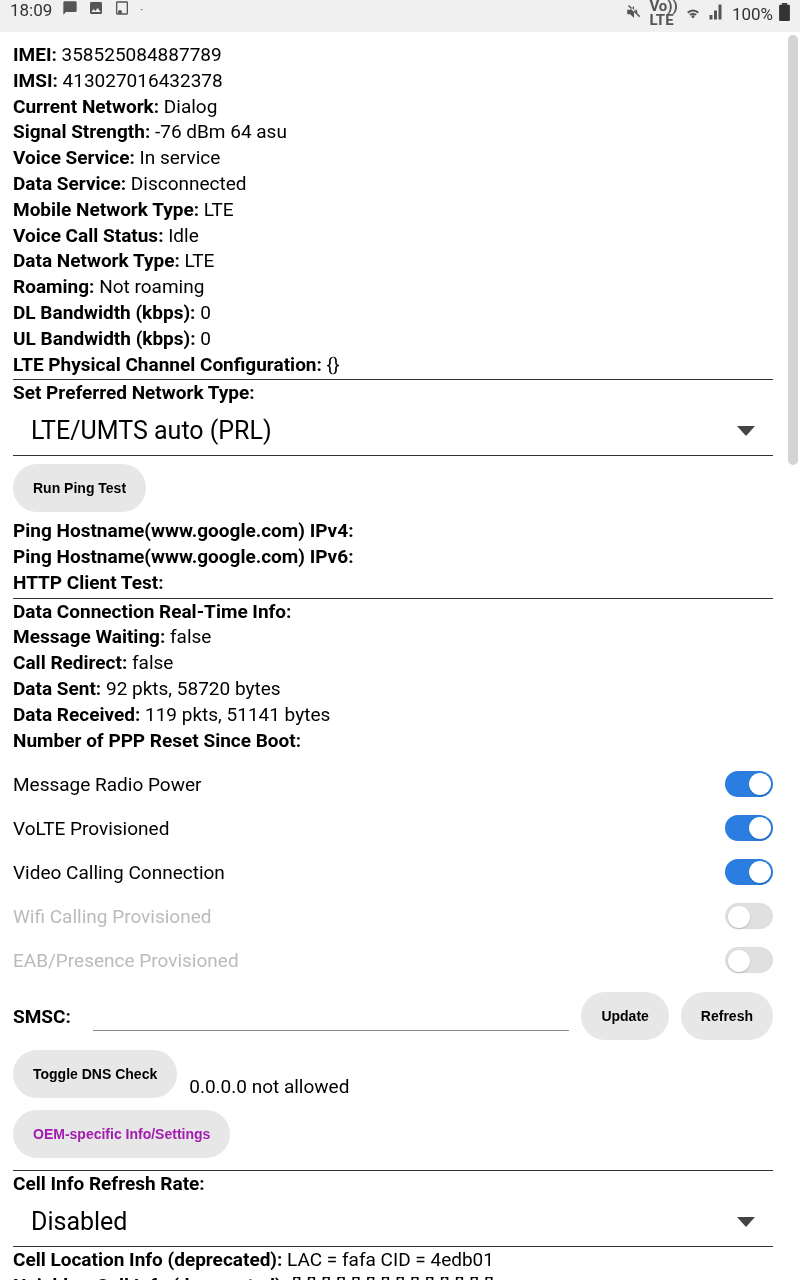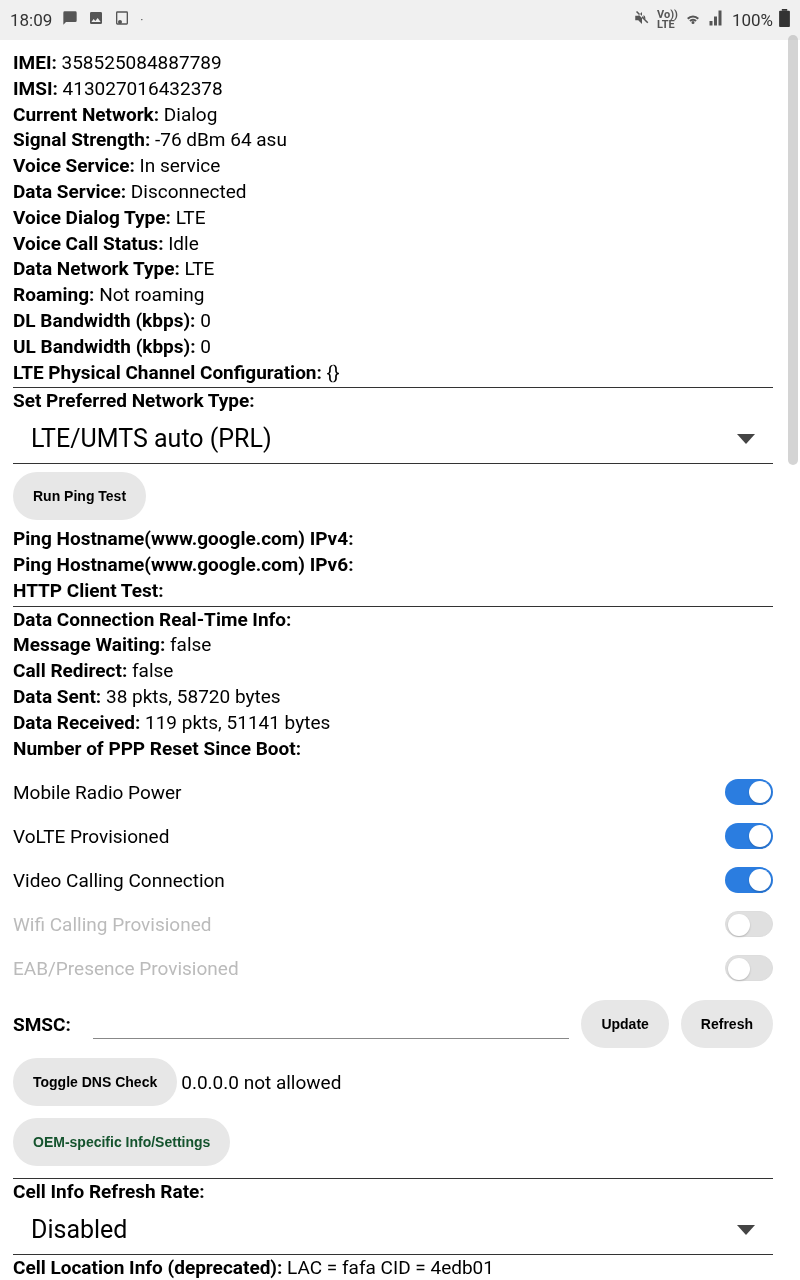--- a/index.html
+++ b/index.html
@@ -7,23 +7,23 @@
     font-family: Roboto, Arial, sans-serif;
     background: #fff;
     width: 800px;
     height: 1280px;
     overflow: hidden;
     font-size: 19px;
     color: #000;
   }
   .status-bar {
     background: #f0f0f0;
-    height: 40px;
-    display: flex;
-    align-items: center;
+    height: 32px;
+    display: flex;
+    align-items: flex-start;
     justify-content: space-between;
     padding: 0 10px;
     font-size: 17px;
     color: #333;
   }
   .status-left { display: flex; align-items: center; gap: 10px; }
   .status-right { display: flex; align-items: center; gap: 6px; }
   .content {
     padding: 12px 13px 0 13px;
     width: 786px;
@@ -49,21 +49,21 @@
     background: #e7e7e7;
     border: none;
     border-radius: 24px;
     padding: 16px 20px;
     font-size: 14px;
     font-weight: bold;
     color: #000;
     cursor: pointer;
   }
   .btn-disabled {
-    color: #14532d;
+    color: #a21caf;
   }
   .toggle-row {
     display: flex;
     justify-content: space-between;
     align-items: center;
     padding: 9px 0;
   }
   .toggle-row.disabled { color: #bbb; }
   .toggle {
     width: 48px; height: 26px;
@@ -91,21 +91,21 @@
   }
   .smsc-input {
     flex: 1;
     border: none;
     border-bottom: 1px solid #888;
     background: transparent;
     font-size: 18px;
     padding: 4px 0;
     margin-left: 10px;
   }
-  .dns-row { display: flex; align-items: center; gap: 4px; margin: 8px 0; }
+  .dns-row { display: flex; align-items: flex-end; gap: 12px; margin: 8px 0; }
   .section-gap { margin-top: 10px; }
   .scrollbar {
     position: absolute;
     right: 2px;
     top: 35px;
     width: 10px;
     height: 430px;
     background: #aaa;
     border-radius: 5px;
     opacity: 0.5;
@@ -134,21 +134,21 @@
         </svg>
     </span>
     <span style="font-size:12px;color:#555;">·</span>
   </div>
   <div class="status-right">
     <span>
       <svg width="18" height="18" viewBox="0 0 24 24" fill="#555">
           <path d="M16.5 12A4.5 4.5 0 0 0 14 8v3l2.5 2.5V12zM3 9v6h4l5 5V4L7 9H3zm16 10L4 4l1.4-1.4L20.4 17.6 19 19z"></path>
         </svg>
     </span>
-    <span style="font-size:11px;line-height:0.9;color:#555;font-weight:bold;">Vo))<br>LTE</span>
+    <span style="font-size:15px;line-height:0.9;color:#555;font-weight:bold;">Vo))<br>LTE</span>
     <span>
       <svg width="18" height="18" viewBox="0 0 24 24" fill="#555">
           <path d="M12 20a2 2 0 1 0 0-4 2 2 0 0 0 0 4zm-5-5a7 7 0 0 1 10 0l-2 2a4 4 0 0 0-6 0l-2-2zm-3-3a11 11 0 0 1 16 0l-2 2a8 8 0 0 0-12 0l-2-2z"></path>
         </svg>
     </span>
     <span>
       <svg width="18" height="18" viewBox="0 0 24 24" fill="#555">
           <path d="M2 22h4v-6H2v6zm6 0h4V10H8v12zm6 0h4V2h-4v20z"></path>
         </svg>
     </span>
@@ -164,21 +164,21 @@
 
 <div class="scrollbar"></div>
 
 <div class="content">
   <div class="info-row"><span class="label">IMEI:</span> <span>358525084887789</span></div>
   <div class="info-row"><span class="label">IMSI:</span> <span>413027016432378</span></div>
   <div class="info-row"><span class="label">Current Network:</span> <span>Dialog</span></div>
   <div class="info-row"><span class="label">Signal Strength:</span> <span>-76 dBm   64 asu</span></div>
   <div class="info-row"><span class="label">Voice Service:</span> <span>In service</span></div>
   <div class="info-row"><span class="label">Data Service:</span> <span>Disconnected</span></div>
-  <div class="info-row"><span class="label">Voice Dialog Type:</span> <span>LTE</span></div>
+  <div class="info-row"><span class="label">Mobile Network Type:</span> <span>LTE</span></div>
   <div class="info-row"><span class="label">Voice Call Status:</span> <span>Idle</span></div>
   <div class="info-row"><span class="label">Data Network Type:</span> <span>LTE</span></div>
   <div class="info-row"><span class="label">Roaming:</span> <span>Not roaming</span></div>
   <div class="info-row"><span class="label">DL Bandwidth (kbps):</span> <span>0</span></div>
   <div class="info-row"><span class="label">UL Bandwidth (kbps):</span> <span>0</span></div>
   <div class="info-row"><span class="label">LTE Physical Channel Configuration:</span> <span>{}</span></div>
 
   <div class="divider"></div>
   <div class="info-row"><span class="label">Set Preferred Network Type:</span></div>
   <div class="dropdown">
@@ -191,28 +191,28 @@
     <button class="btn">Run Ping Test</button>
   </div>
   <div class="info-row"><span class="label">Ping Hostname(www.google.com) IPv4:</span></div>
   <div class="info-row"><span class="label">Ping Hostname(www.google.com) IPv6:</span></div>
   <div class="info-row"><span class="label">HTTP Client Test:</span></div>
 
   <div class="divider"></div>
   <div class="info-row"><span class="label">Data Connection Real-Time Info:</span></div>
   <div class="info-row"><span class="label">Message Waiting:</span> <span>false</span></div>
   <div class="info-row"><span class="label">Call Redirect:</span> <span>false</span></div>
-  <div class="info-row"><span class="label">Data Sent:</span> <span>38 pkts, 58720 bytes</span></div>
+  <div class="info-row"><span class="label">Data Sent:</span> <span>92 pkts, 58720 bytes</span></div>
   <div class="info-row"><span class="label">Data Received:</span> <span>119 pkts, 51141 bytes</span></div>
   <div class="info-row"><span class="label">Number of PPP Reset Since Boot:</span></div>
 
   <div class="section-gap"></div>
 
   <div class="toggle-row">
-    <span>Mobile Radio Power</span>
+    <span>Message Radio Power</span>
     <div class="toggle on">
         <div class="toggle-knob"></div>
       </div>
   </div>
   <div class="toggle-row">
     <span>VoLTE Provisioned</span>
     <div class="toggle on">
         <div class="toggle-knob"></div>
       </div>
   </div>

